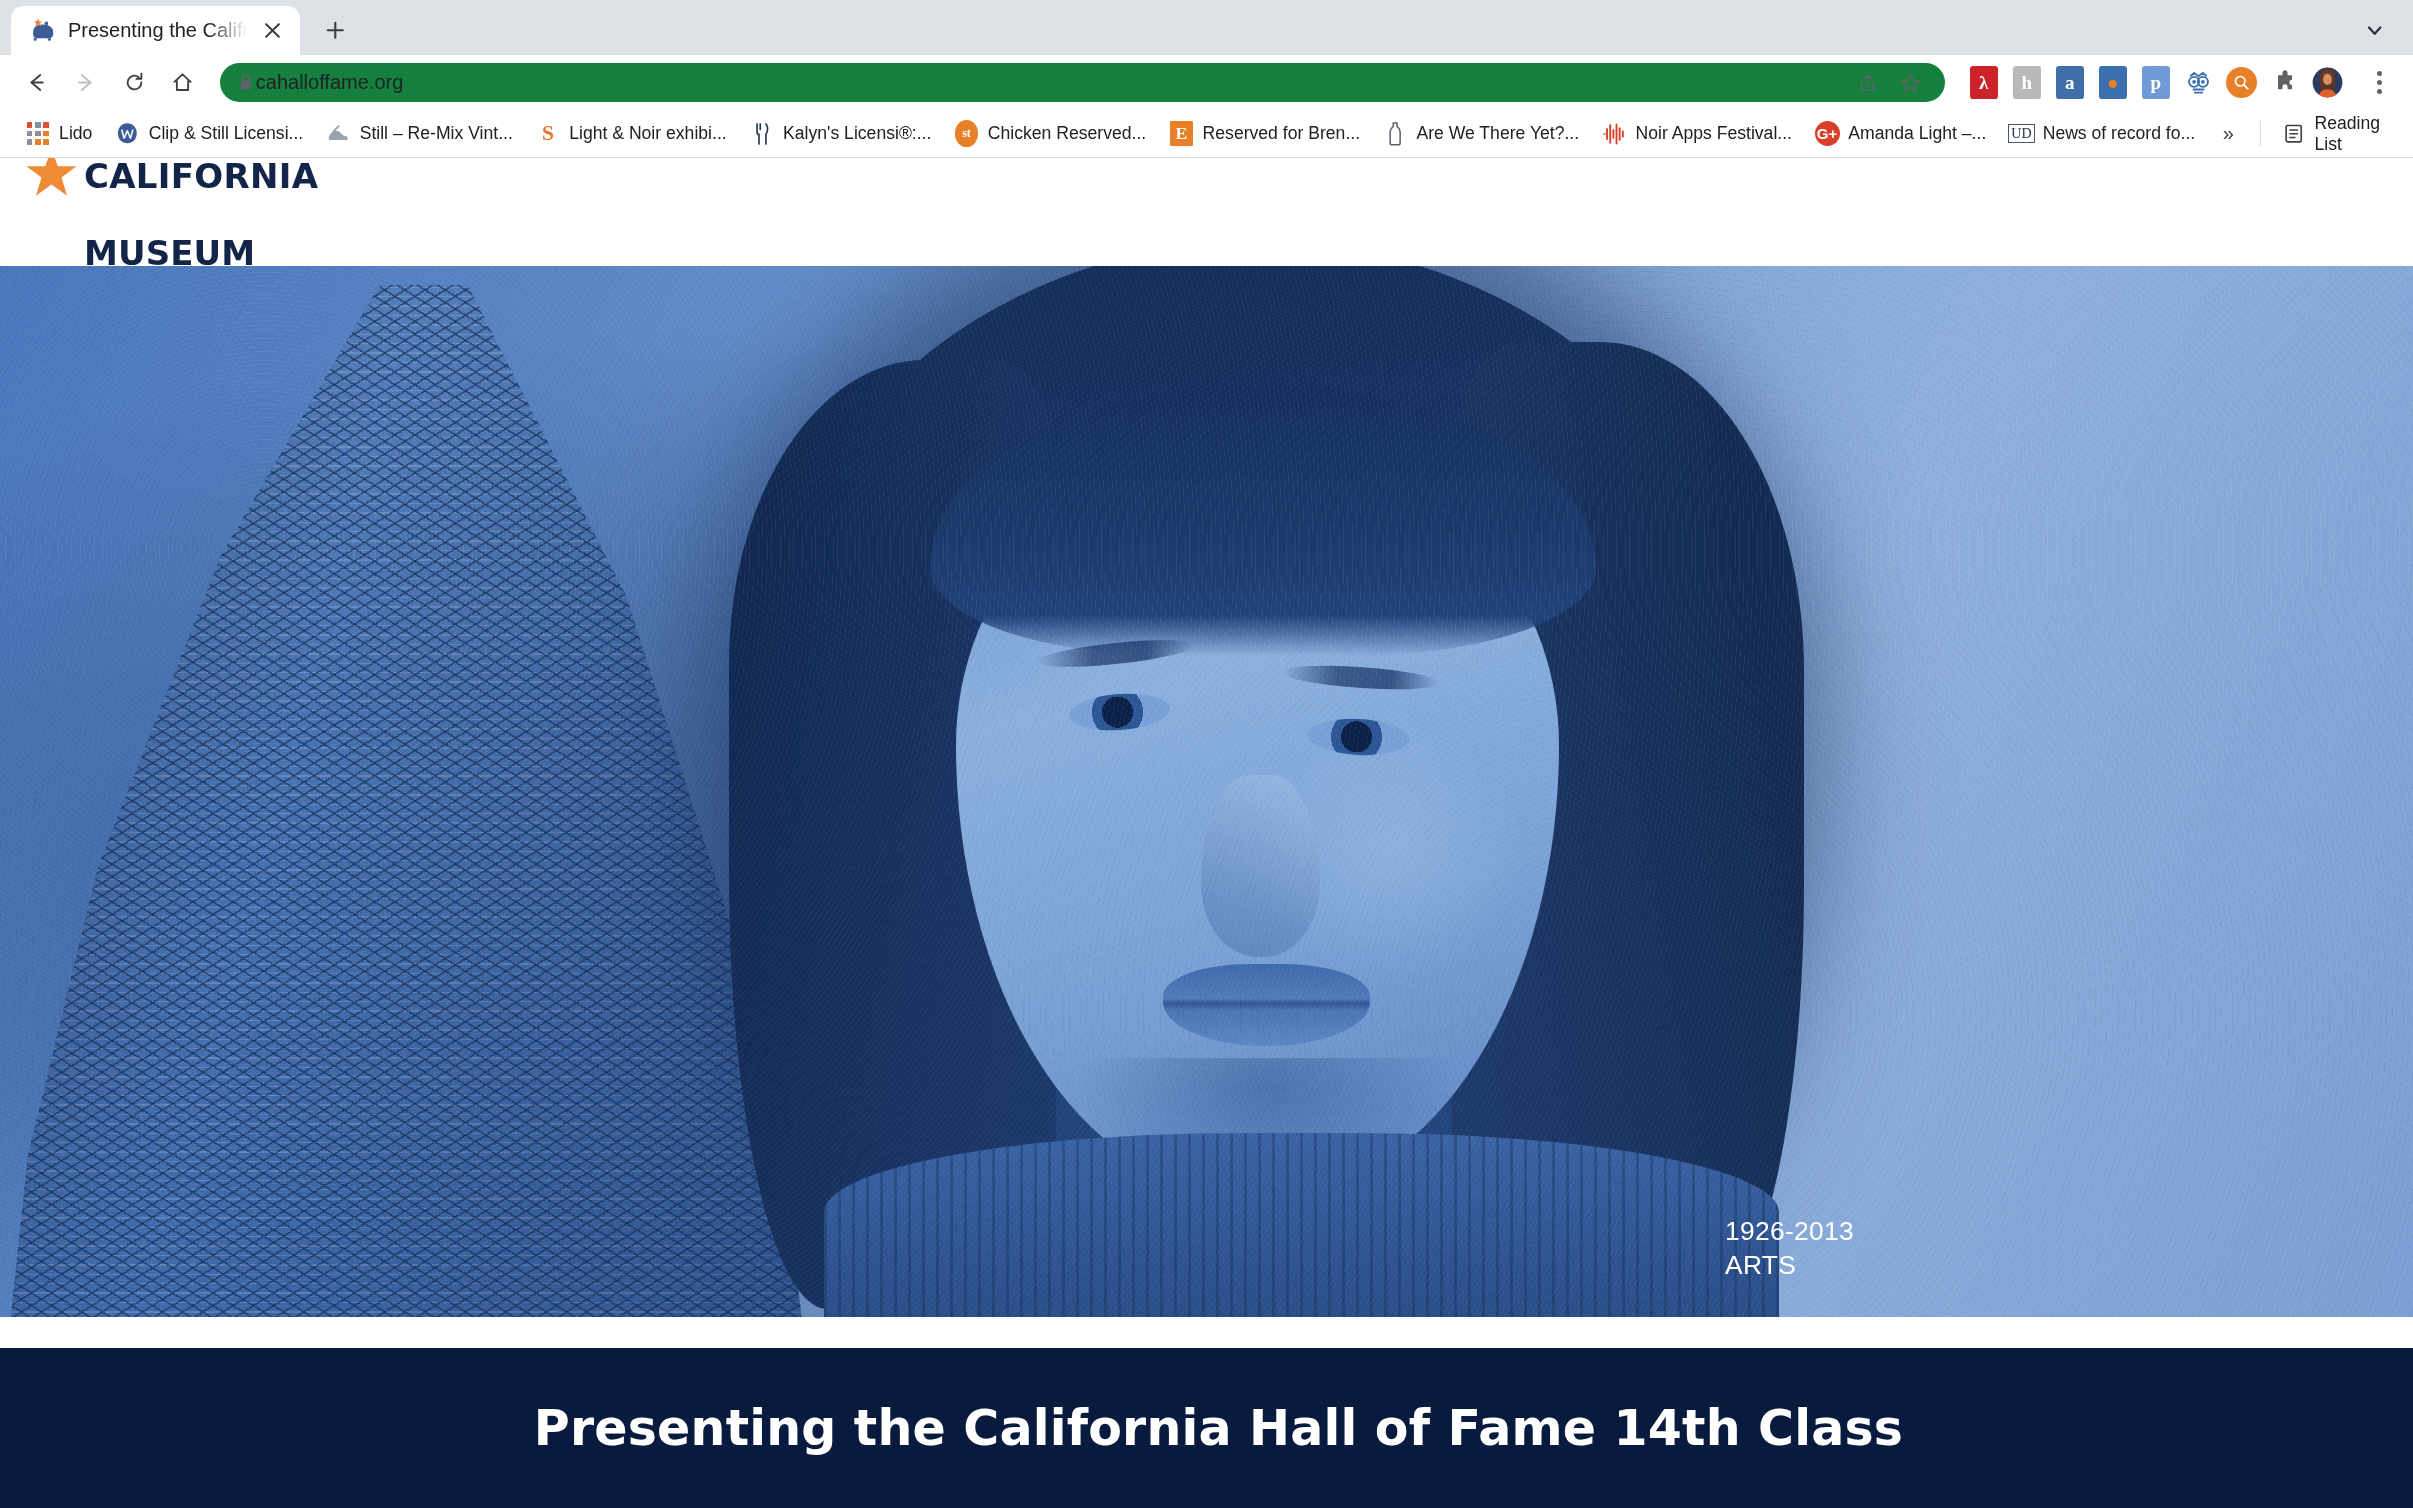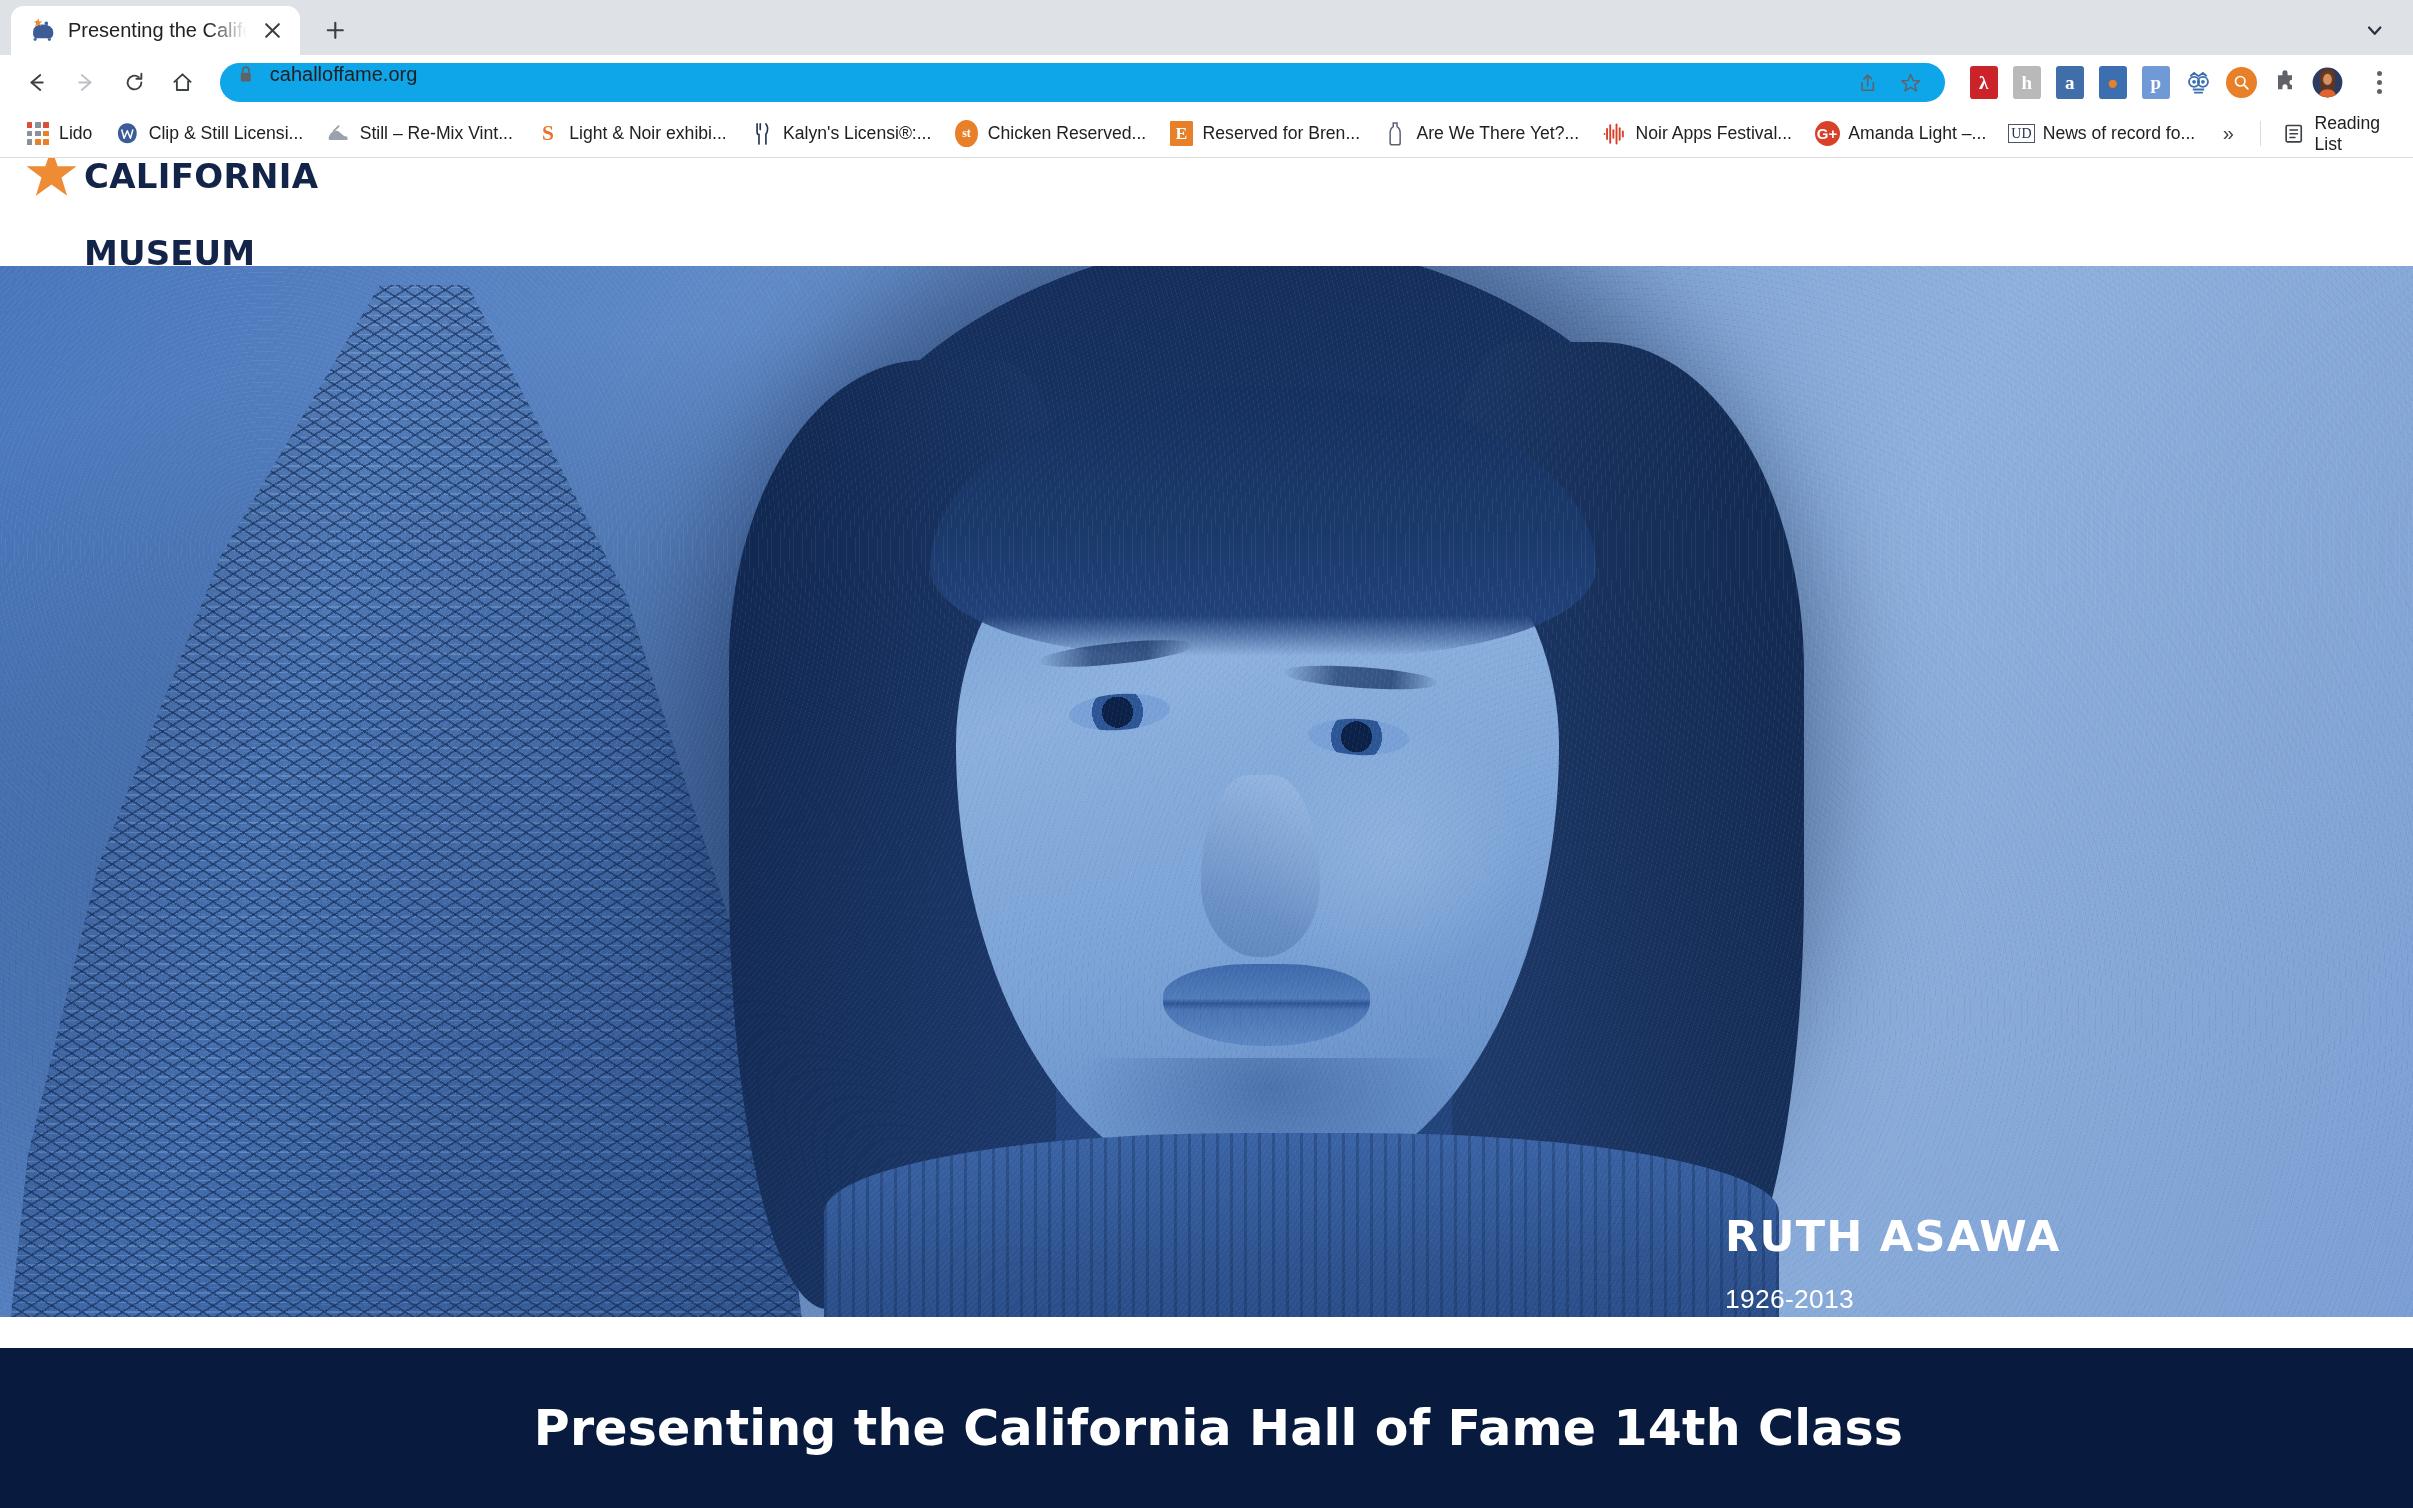--- a/index.html
+++ b/index.html
@@ -50,23 +50,23 @@
   
   .toolbar {
     height:55px; background:#ffffff; display:flex; align-items:center;
     padding:0 16.3px 0 14px; gap:3.8px;
   }
   .navbtn {
     width:45px; height:45px; flex:0 0 45px; border-radius:50%;
     display:flex; align-items:center; justify-content:center;
   }
   .omnibox {
-    flex:1 1 auto; height:39px; background:#0ea5e9; border-radius:21.4px;
-    display:flex; padding:0 16.3px; margin:0 8.8px 0 11.3px;
-    gap:14px; min-width:0;
+    flex:1 1 auto; height:39px; background:#15803d; border-radius:21.4px;
+    display:flex; align-items:center; padding:0 16.3px; margin:0 8.8px 0 11.3px;
+    gap:0; min-width:0;
   }
   .omnibox-lock { width:19px; height:21.4px; flex:0 0 19px; display:flex; align-items:center; }
   .omnibox-url { font-size:20px; color:#202124; white-space:nowrap; }
   .omnibox-actions { display:flex; align-items:center; gap:6.3px; margin-left:auto; }
   .omni-icon { width:36px; height:36px; display:flex; align-items:center; justify-content:center; border-radius:50%; }
 
   .ext-row { display:flex; align-items:center; gap:10px; margin-left:10px; }
   .ext { width:33px; height:33px; flex:0 0 33px; display:flex; align-items:center; justify-content:center; }
   .ext-box { width:28px; height:33px; border-radius:3.1px; display:flex; align-items:center; justify-content:center;
              color:#fff; font-weight:bold; font-size:19px; font-family:"Liberation Serif", serif; }
@@ -540,21 +540,20 @@
           <div class="eye r"></div>
           <div class="nose"></div>
           <div class="lips"></div>
           <div class="chin-shadow"></div>
           <div class="sweater"></div>
         </div>
         <div class="hero-grain"></div>
       </div>
 
       <div class="hero-text">
-        <div class="hero-name">RUTH ASAWA</div>
         <div class="hero-years">1926-2013</div>
         <div class="hero-cat">ARTS</div>
 
       </div>
 
     </div>
 
     <div class="banner">
       <span class="banner-text">Presenting the California Hall of Fame 14th Class</span>
     </div>

